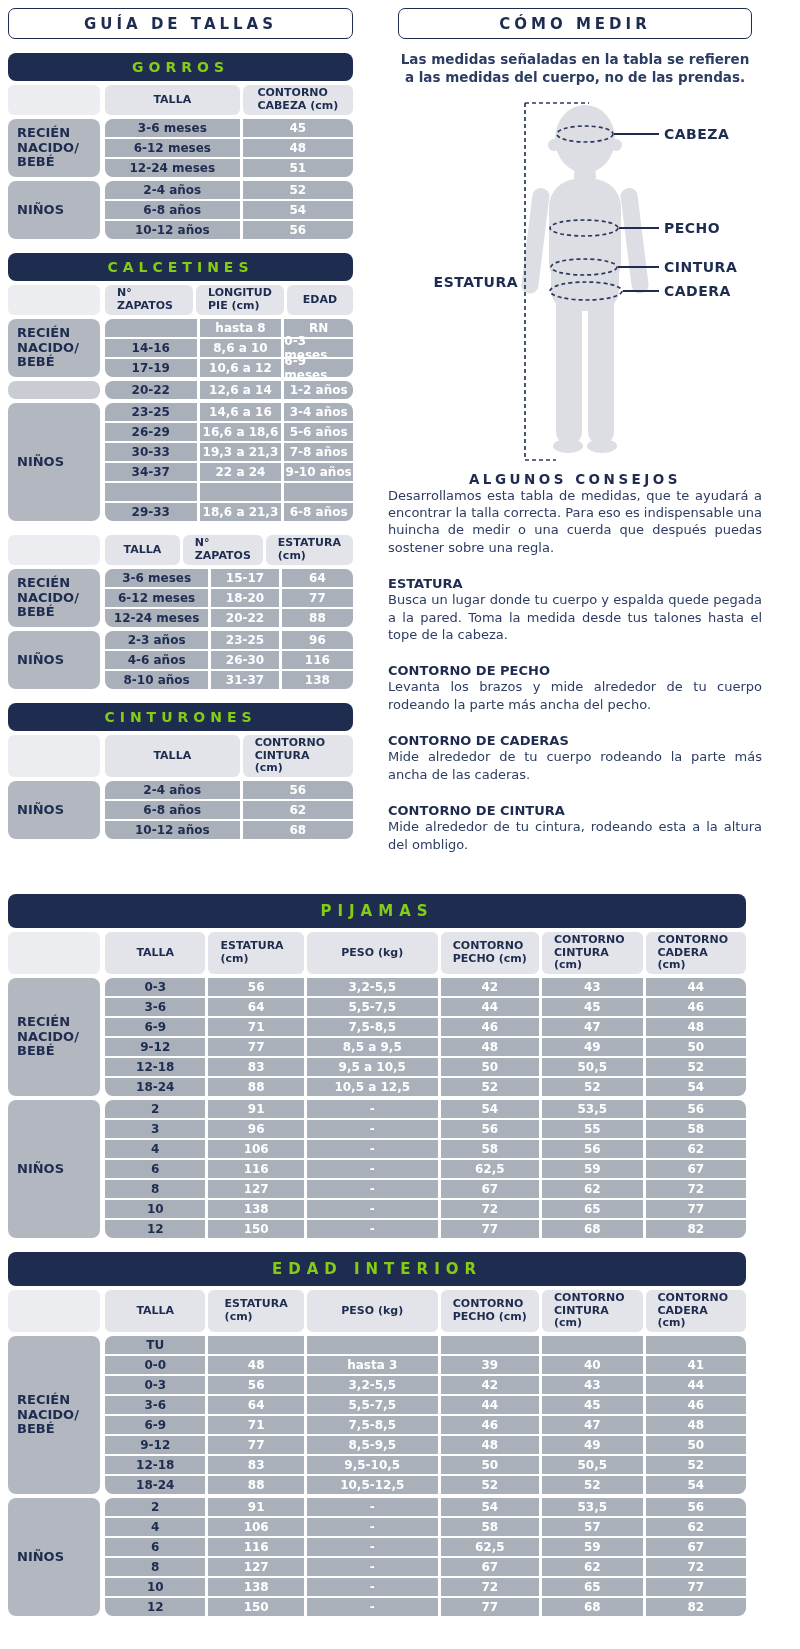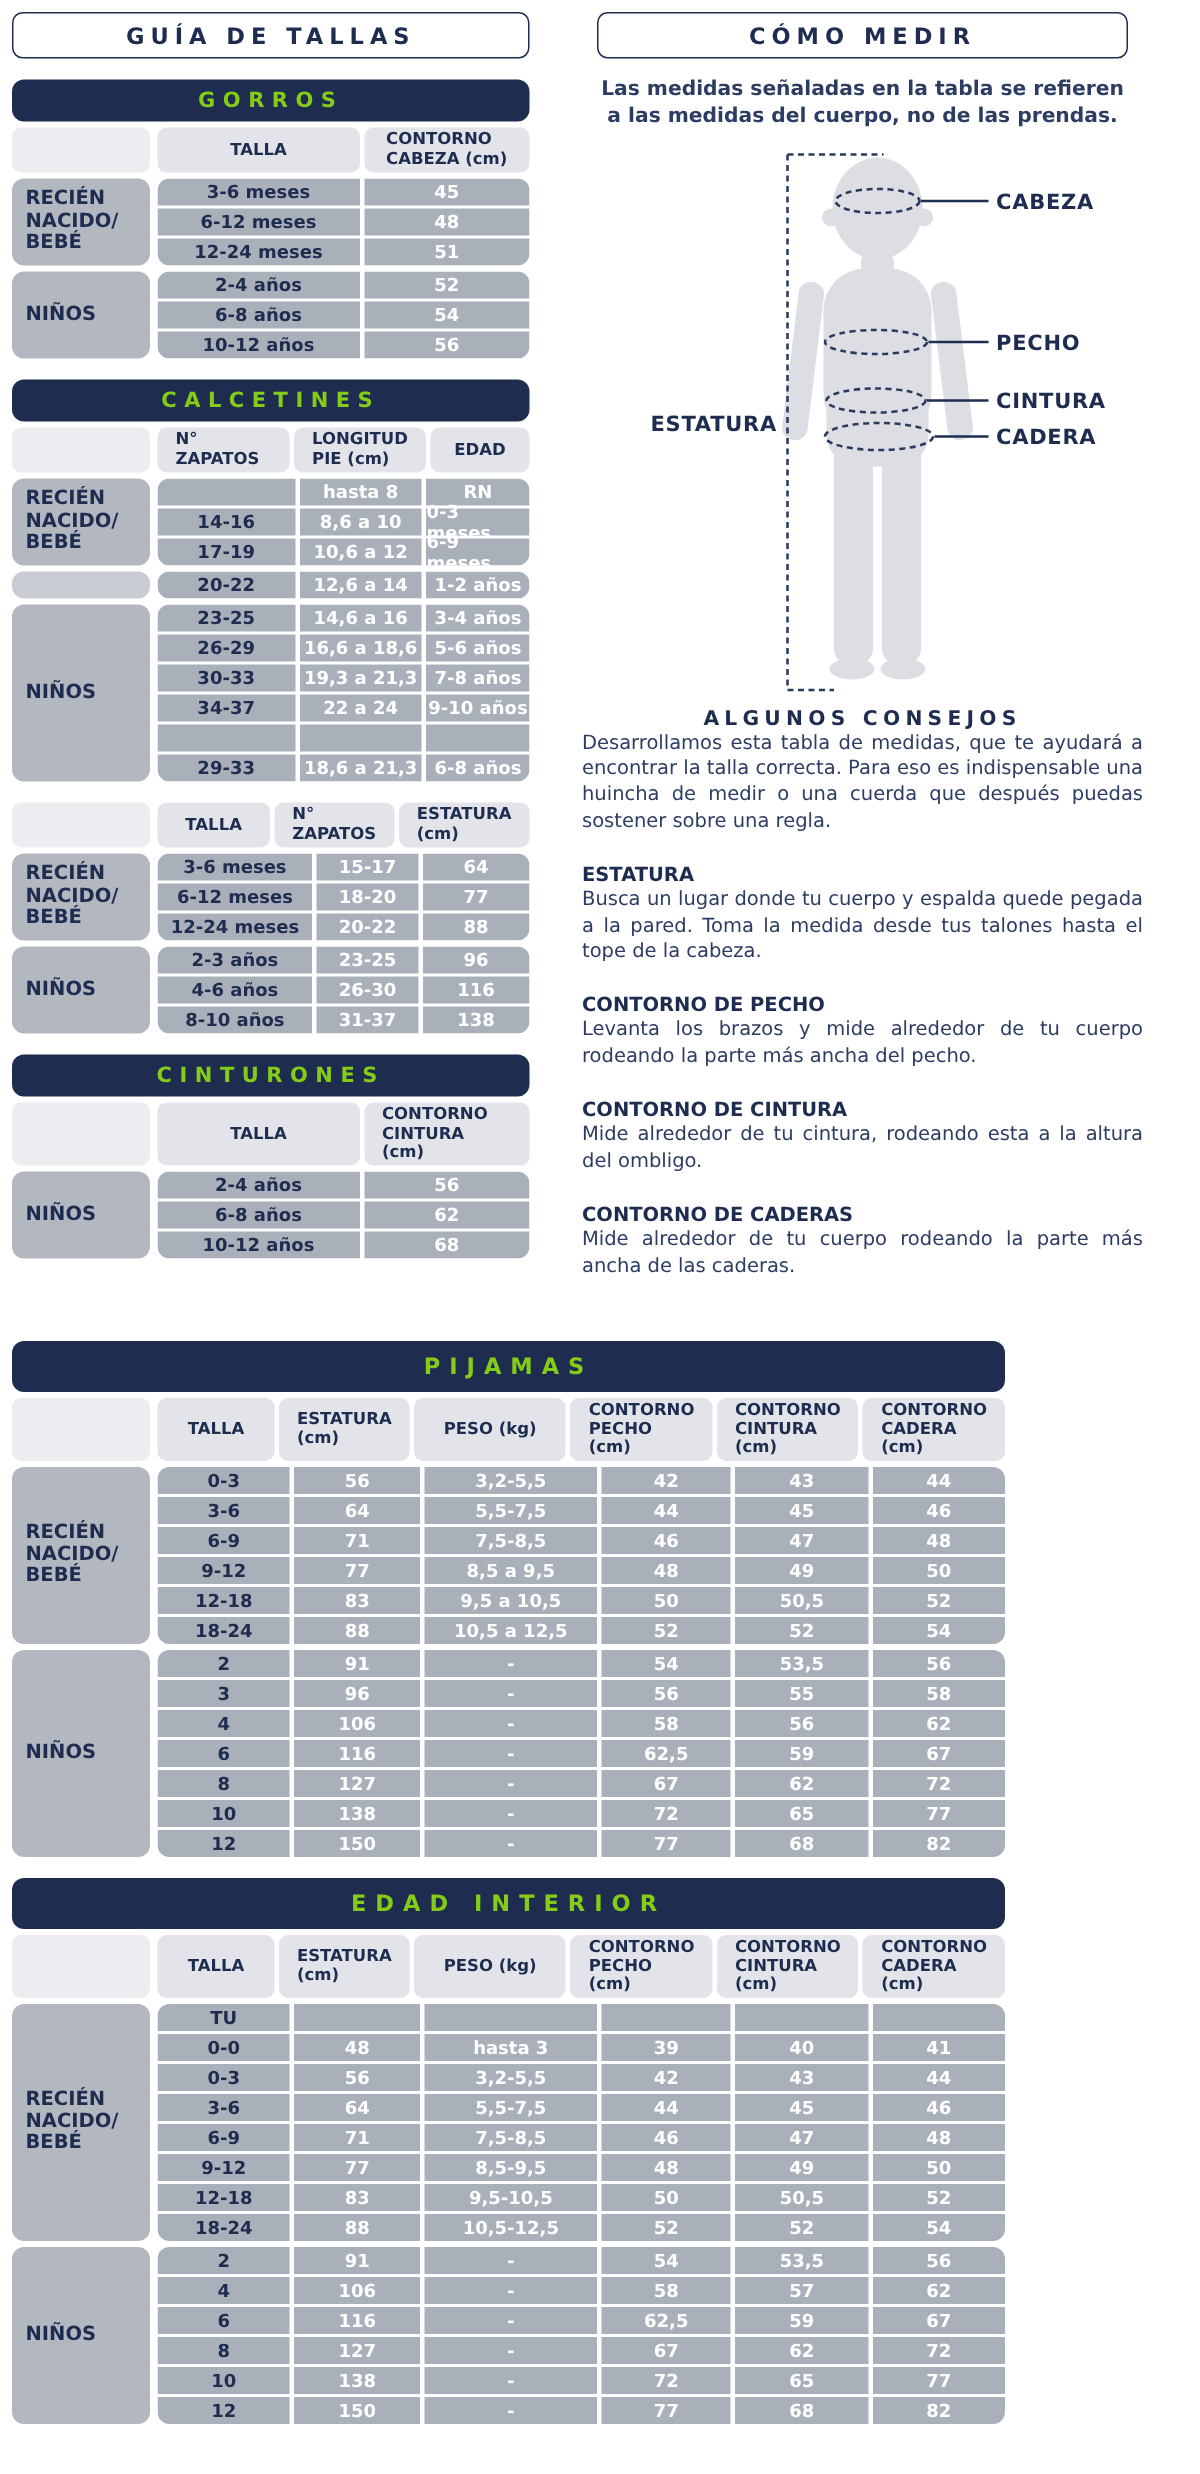--- a/index.html
+++ b/index.html
@@ -39,21 +39,21 @@
   .wide .tbar{letter-spacing:6px;font-size:15px;padding:8px 0;}
   
   .intro{color:#2c3c63;text-align:center;font-size:13.5px;line-height:1.32;margin:12px 6px 0;font-weight:bold;}
   .diagram{display:block;margin:4px auto 0;}
   .consejos-title{text-align:center;font-weight:bold;letter-spacing:3.5px;color:#1e2c50;
         font-size:13.5px;margin-top:8px;}
   .consejo-text,.tip p{color:#2c3c63;font-size:13px;line-height:1.34;text-align:justify;margin:0 0 0;}
   .tip{margin-top:20px;}
   .tip-h{color:#1e2c50;font-weight:bold;font-size:13px;}
   .bottom{margin-top:10px;}
-  .wide{width:662px;}
+  .wide{width:738px;}
   .diag-label{font-weight:bold;font-size:14px;fill:#1e2c50;letter-spacing:0.5px;}
 </style>
 </head>
 <body>
 
 <div class="page">
   <div class="top">
 
     <div class="col-left">
       <div class="outline-title">GUÍA DE TALLAS</div>
@@ -264,26 +264,26 @@
 
       <div class="tip">
         <div class="tip-h">ESTATURA</div>
         <p>Busca un lugar donde tu cuerpo y espalda quede pegada a la pared. Toma la medida desde tus talones hasta el tope de la cabeza.</p>
       </div>
       <div class="tip">
         <div class="tip-h">CONTORNO DE PECHO</div>
         <p>Levanta los brazos y mide alrededor de tu cuerpo rodeando la parte más ancha del pecho.</p>
       </div>
       <div class="tip">
+        <div class="tip-h">CONTORNO DE CADERAS</div>
+        <p>Mide alrededor de tu cuerpo rodeando la parte más ancha de las caderas.</p>
+      </div>
+      <div class="tip">
         <div class="tip-h">CONTORNO DE CINTURA</div>
         <p>Mide alrededor de tu cintura, rodeando esta a la altura del ombligo.</p>
-      </div>
-      <div class="tip">
-        <div class="tip-h">CONTORNO DE CADERAS</div>
-        <p>Mide alrededor de tu cuerpo rodeando la parte más ancha de las caderas.</p>
       </div>
     </div>
   </div>
 
   <div class="bottom">
     <section class="stable wide">
         <div class="tbar">PIJAMAS</div>
         <div class="trow thead">
           <div class="cat"></div>
           <div class="cols headcols cols-pijamas">

